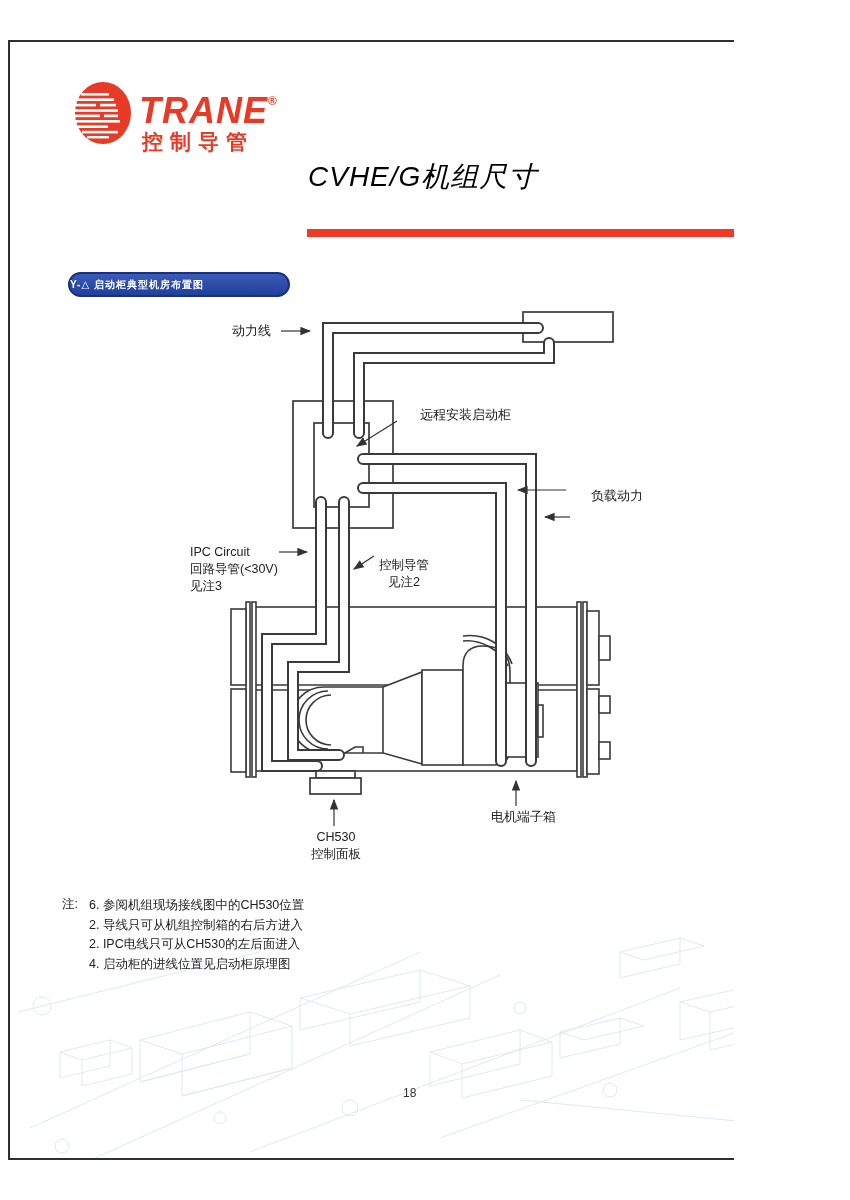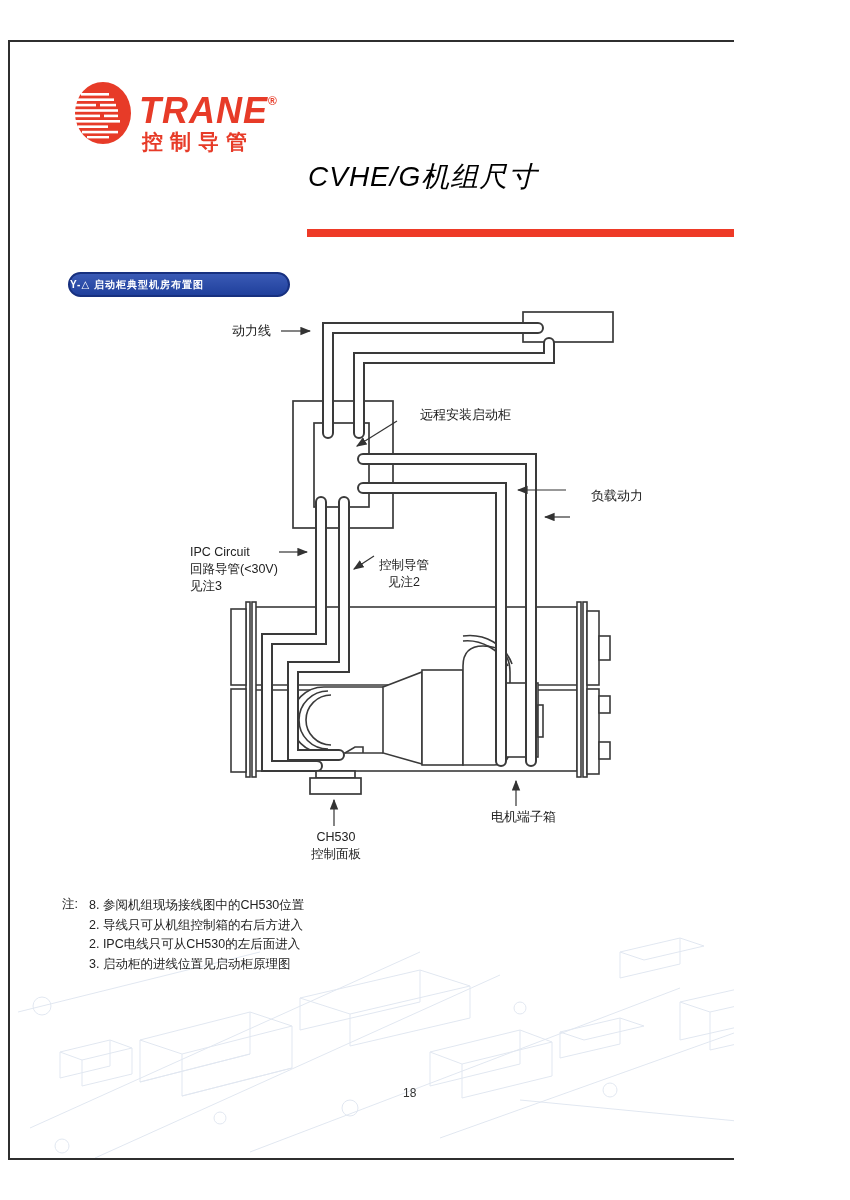--- a/index.html
+++ b/index.html
@@ -188,22 +188,22 @@
   </div>
   <div class="lbl small center" style="left:299px;top:829px;width:74px;">
     <div>CH530</div>
     <div>控制面板</div>
   </div>
   <div class="lbl" style="left:491px;top:809px;">电机端子箱</div>
 
   <div class="notes">
     <div class="note-label">注:</div>
     <div class="items">
-      <div>8. 参阅机组现场接线图中的CH530位置</div>
+      <div>6. 参阅机组现场接线图中的CH530位置</div>
       <div>2. 导线只可从机组控制箱的右后方进入</div>
       <div>2. IPC电线只可从CH530的左后面进入</div>
-      <div>3. 启动柜的进线位置见启动柜原理图</div>
+      <div>4. 启动柜的进线位置见启动柜原理图</div>
     </div>
   </div>
 
   <div class="pageno">18</div>
 
 </div>
 
 </body></html>

